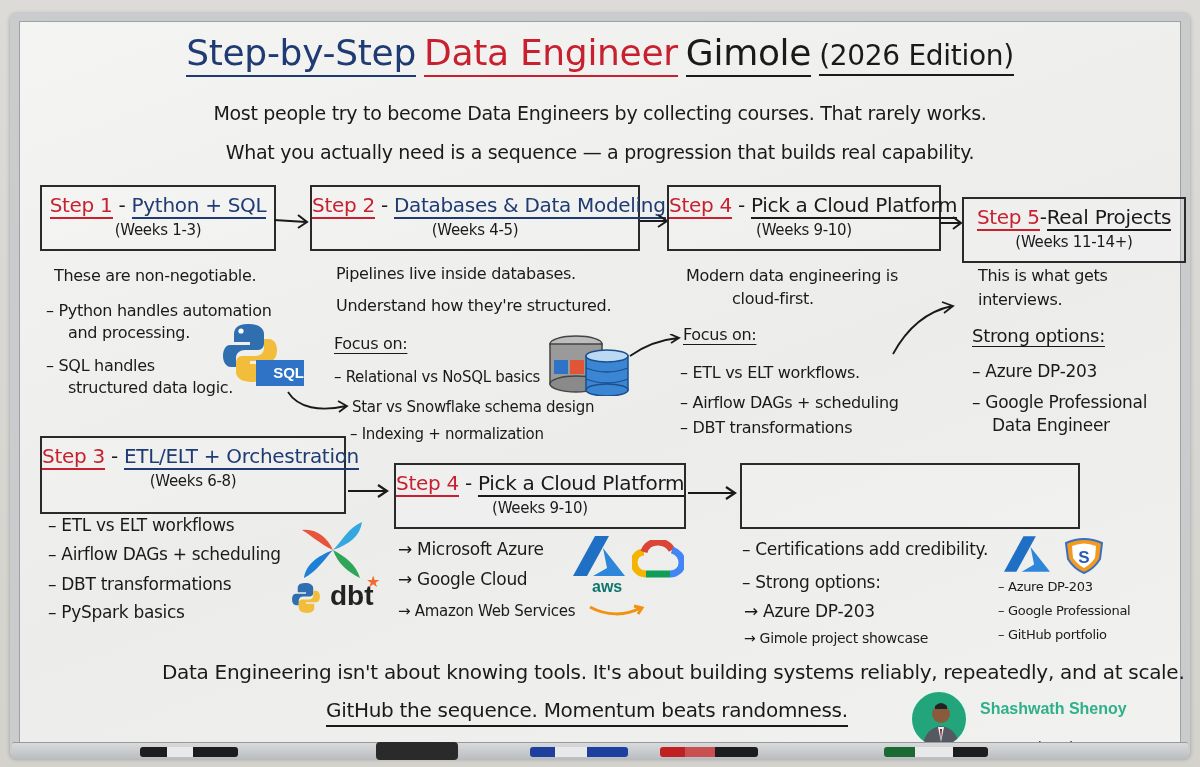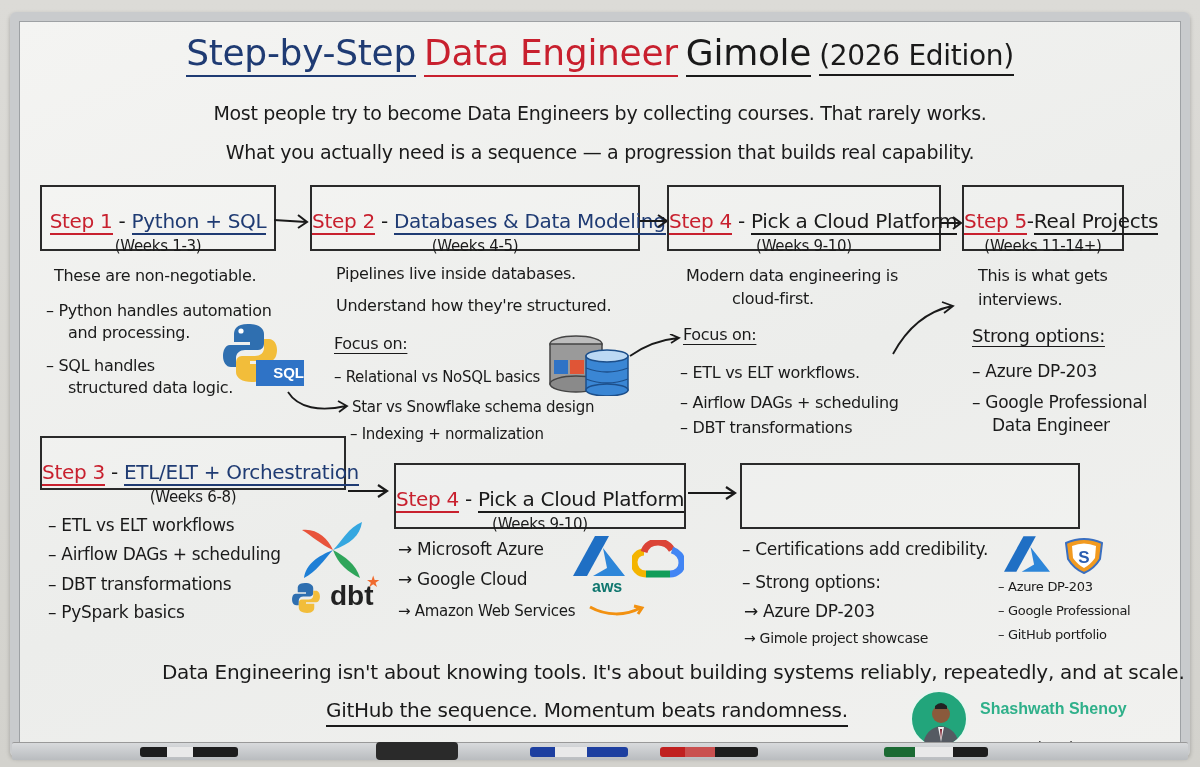--- a/index.html
+++ b/index.html
@@ -27,21 +27,21 @@
   .title span { display: inline-block; padding-bottom: 2px; border-bottom: 2.5px solid currentColor; margin: 0 4px; }
   .t-blue { color: #1f3b73; }
   .t-red { color: #c8202e; }
   .t-black { color: #1a1a1a; }
   .t-black.small { font-size: 28px; }
 
   .intro { position: absolute; left: 0; width: 1200px; text-align: center; font-size: 19px; color: #1a1a1a; }
 
   .box {
     position: absolute; border: 2px solid #2a2a2a; background: rgba(255,255,255,0.15);
-    text-align: center; padding-top: 22px;
+    text-align: center; padding-top: 6px;
   }
   .box .head { font-size: 20px; white-space: nowrap; }
   .box .head .step { color: #c8202e; border-bottom: 2px solid #c8202e; }
   .box .head .dash { color: #1a1a1a; }
   .box .head .name { color: #1f3b73; border-bottom: 2px solid #1f3b73; }
   .box .head .name.black { color: #1a1a1a; border-bottom-color: #1a1a1a; }
   .box .weeks { font-size: 15px; margin-top: 4px; color: #1a1a1a; }
 
   .txt { position: absolute; font-size: 16px; line-height: 23px; color: #1a1a1a; white-space: nowrap; }
   .txt.ul { text-decoration: underline; text-underline-offset: 4px; }
@@ -136,32 +136,32 @@
 <div class="txt hand" style="left:680px;top:416px">– DBT transformations</div>
 
 <svg class="arrow" style="left:890px;top:300px" width="70" height="58">
     <path d="M3 54 C16 30 34 12 62 6 M52 2 L63 6 L54 13" stroke="#1a1a1a" stroke-width="1.8" fill="none"></path>
   </svg>
 
 <svg class="arrow" style="left:938px;top:214px" width="28" height="18">
     <path d="M2 9 L22 9 M15 3 L23 9 L15 15" stroke="#1a1a1a" stroke-width="2" fill="none"></path>
   </svg>
 
-<div class="box hand" style="left:962px;top:185px;width:162px;height:66px">
+<div class="box hand" style="left:962px;top:197px;width:224px;height:66px">
   <div class="head"><span class="step">Step 5</span><span class="dash">-</span><span class="name black">Real Projects</span></div>
   <div class="weeks">(Weeks 11-14+)</div>
 </div>
 <div class="txt hand" style="left:978px;top:264px">This is what gets</div>
 <div class="txt hand" style="left:978px;top:288px">interviews.</div>
 <div class="txt hand ul" style="left:972px;top:324px;font-size:18px">Strong options:</div>
 <div class="txt hand" style="left:972px;top:360px;font-size:17px">– Azure DP-203</div>
 <div class="txt hand" style="left:972px;top:391px;font-size:17px">– Google Professional</div>
 <div class="txt hand" style="left:992px;top:414px;font-size:17px">Data Engineer</div>
 
-<div class="box hand" style="left:40px;top:436px;width:306px;height:54px">
+<div class="box hand" style="left:40px;top:436px;width:306px;height:78px">
   <div class="head"><span class="step">Step 3</span><span class="dash"> - </span><span class="name">ETL/ELT + Orchestration</span></div>
   <div class="weeks">(Weeks 6-8)</div>
 </div>
 <div class="txt hand" style="left:48px;top:514px;font-size:17px">– ETL vs ELT workflows</div>
 <div class="txt hand" style="left:48px;top:543px;font-size:17px">– Airflow DAGs + scheduling</div>
 <div class="txt hand" style="left:48px;top:573px;font-size:17px">– DBT transformations</div>
 <div class="txt hand" style="left:48px;top:601px;font-size:17px">– PySpark basics</div>
 
 <svg class="abs" style="left:298px;top:518px" width="70" height="64" viewBox="0 0 70 64">
   <path d="M35 32 C30 20 18 10 4 12 C14 18 22 26 35 32 Z" fill="#e8533b"></path>

